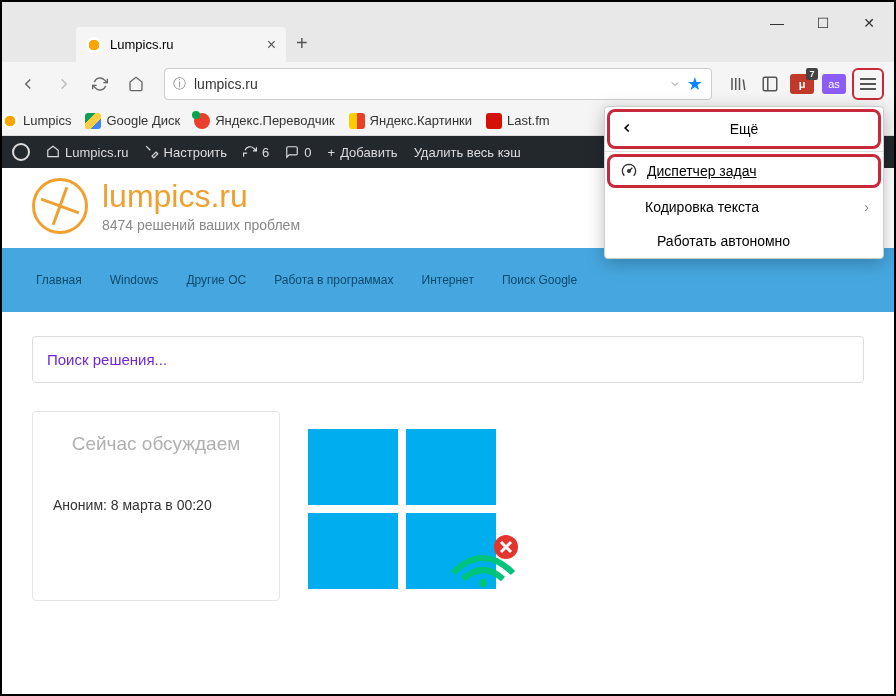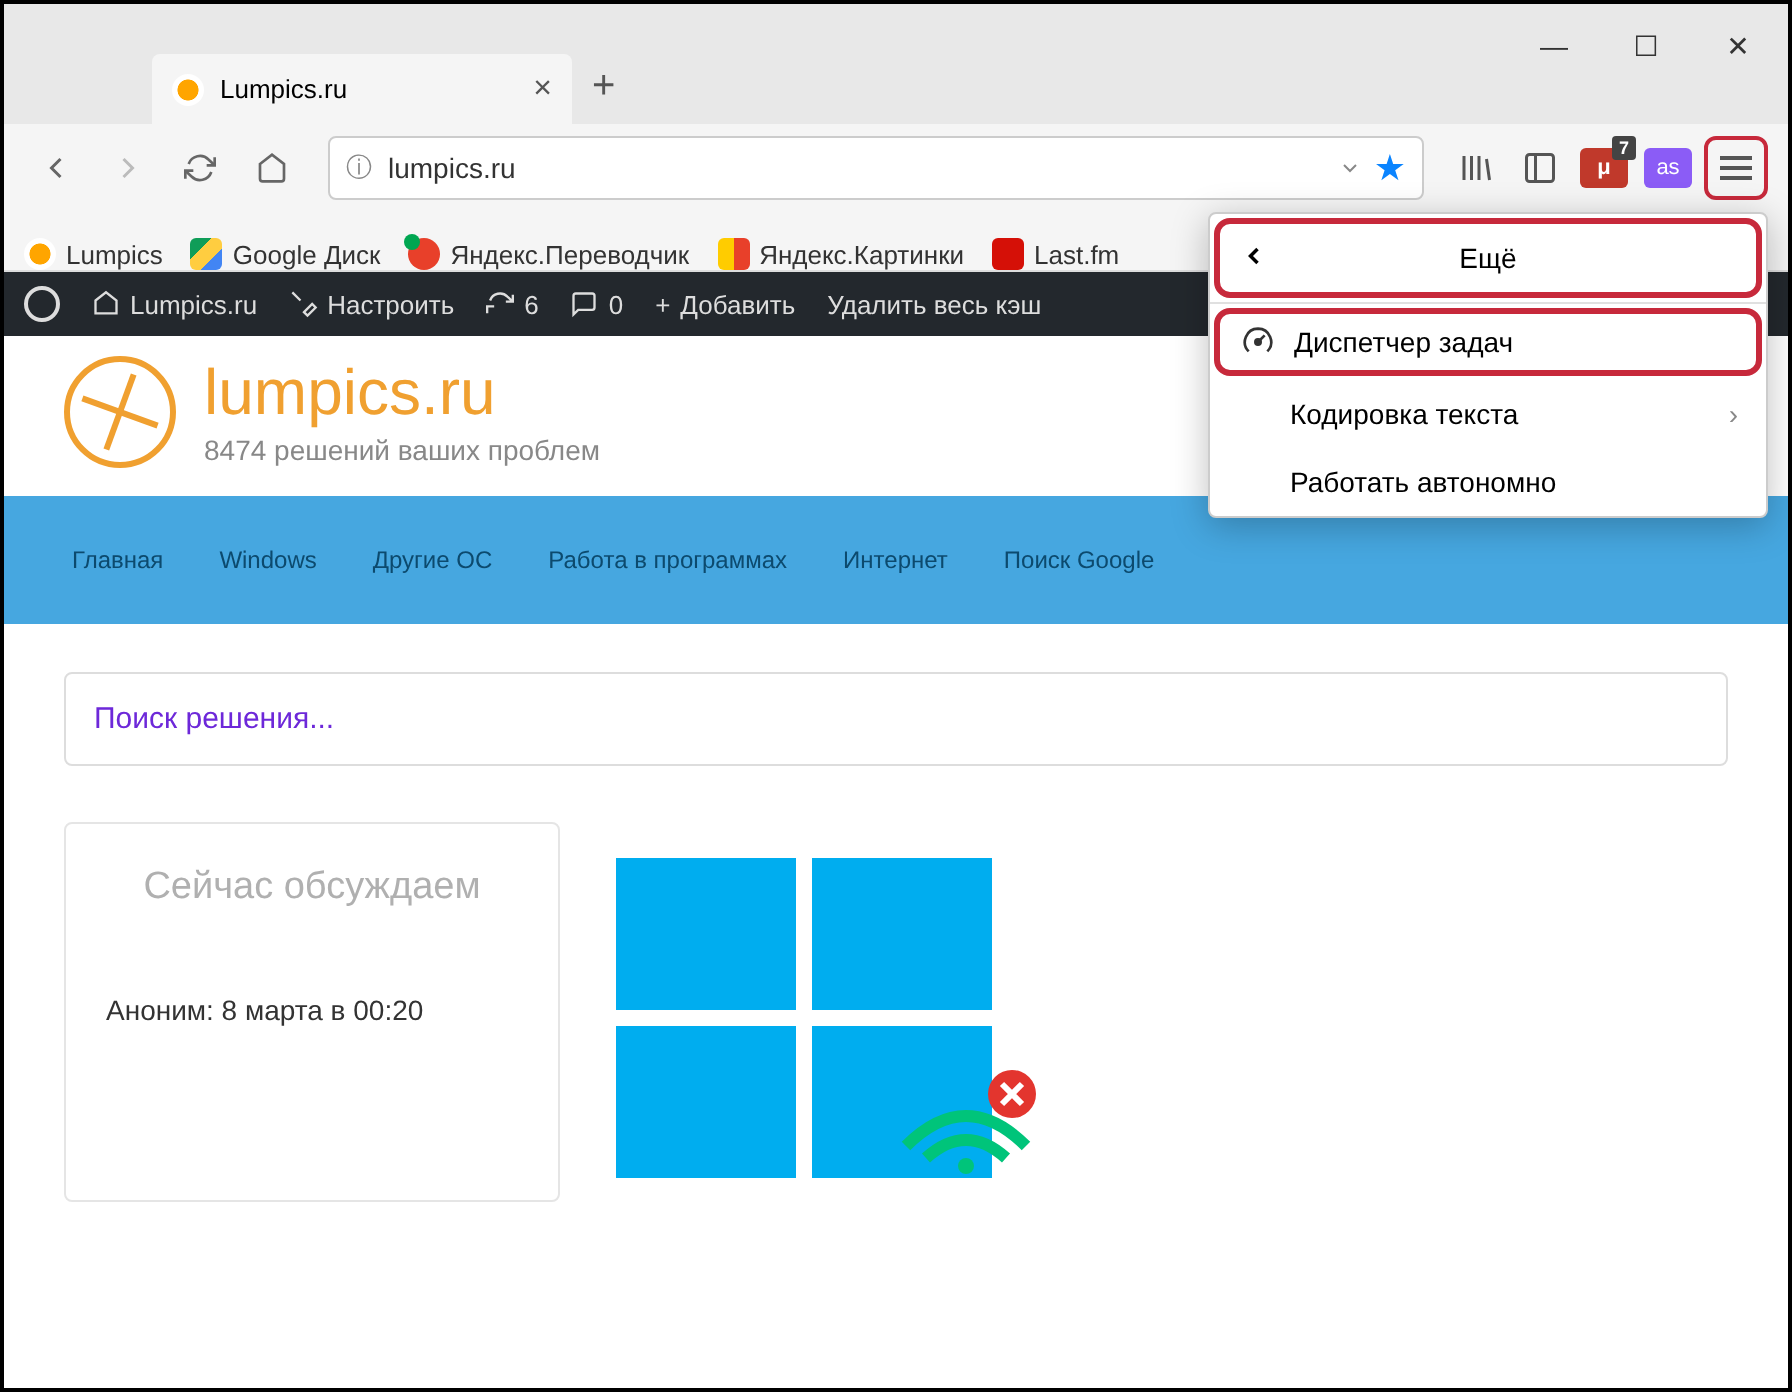--- a/index.html
+++ b/index.html
@@ -22,21 +22,21 @@
 .url-info { color: #888; font-size: 13px; margin-right: 8px; }
 .url-text { flex: 1; font-size: 14px; color: #333; }
 .star { color: #0a84ff; font-size: 18px; margin-left: 6px; }
 .toolbar-icon { width: 28px; height: 28px; display: flex; align-items: center; justify-content: center; color: #555; cursor: pointer; font-size: 16px; }
 .ext-badge { position: relative; width: 24px; height: 20px; background: #c0392b; border-radius: 3px; display: flex; align-items: center; justify-content: center; color: #fff; font-size: 11px; font-weight: bold; }
 .ext-badge .count { position: absolute; top: -6px; right: -4px; background: #444; color: #fff; font-size: 9px; width: 12px; height: 12px; border-radius: 2px; display: flex; align-items: center; justify-content: center; }
 .ext-lastfm { width: 24px; height: 20px; background: #8b5cf6; border-radius: 3px; display: flex; align-items: center; justify-content: center; color: #fff; font-size: 11px; }
 .hamburger { width: 32px; height: 32px; display: flex; flex-direction: column; align-items: center; justify-content: center; gap: 3px; cursor: pointer; border: 2px solid #c7293b; border-radius: 6px; }
 .hamburger span { width: 16px; height: 2px; background: #555; }
 
-.bookmarks { position: absolute; top: 106px; left: 2px; right: 2px; height: 30px; background: #f5f5f5; border-bottom: 1px solid #ddd; display: flex; align-items: flex-end; padding: 0 10px; gap: 14px; font-size: 13px; }
+.bookmarks { position: absolute; top: 106px; left: 2px; right: 2px; height: 30px; background: #f5f5f5; border-bottom: 1px solid #ddd; display: flex; align-items: center; padding: 0 0; gap: 14px; font-size: 13px; }
 .bm-item { display: flex; align-items: center; gap: 5px; cursor: pointer; color: #333; white-space: nowrap; }
 .bm-icon { width: 16px; height: 16px; border-radius: 3px; }
 .bm-orange { background: radial-gradient(circle, orange 45%, #fff 48%); border-radius: 50%; }
 .bm-gdrive { background: linear-gradient(135deg, #0f9d58 33%, #ffcd40 33% 66%, #4285f4 66%); }
 .bm-yandex { background: #e8402a; border-radius: 50%; position: relative; }
 .bm-yandex::after { content:""; position:absolute; top:-2px; left:-2px; width:8px; height:8px; background:#00a651; border-radius:50%; }
 .bm-yimg { background: linear-gradient(90deg, #fc0 50%, #e8402a 50%); }
 .bm-lastfm { background: #d51007; }
 
 .wp-bar { position: absolute; top: 136px; left: 2px; right: 2px; height: 32px; background: #23282d; display: flex; align-items: center; padding: 0 10px; gap: 16px; color: #ddd; font-size: 13px; }
@@ -66,21 +66,21 @@
 .win-art { position: relative; width: 210px; height: 190px; }
 .win-grid { position: absolute; top: 18px; left: 0; display: grid; grid-template-columns: 90px 90px; grid-template-rows: 76px 76px; gap: 8px; }
 .win-grid div { background: #00adef; }
 .wifi-badge { position: absolute; bottom: 14px; right: 0; width: 70px; height: 54px; }
 
 .menu-popup { position: absolute; top: 106px; right: 12px; width: 280px; background: #fff; border: 1px solid #ccc; border-radius: 4px; box-shadow: 0 4px 18px rgba(0,0,0,.25); z-index: 50; font-size: 14px; }
 .menu-header { display: flex; align-items: center; justify-content: center; height: 40px; position: relative; border: 3px solid #c7293b; border-radius: 8px; margin: 2px; }
 .menu-back { position: absolute; left: 10px; font-size: 18px; cursor: pointer; }
 .menu-sep { height: 1px; background: #e0e0e0; margin: 2px 0; }
 .menu-item { display: flex; align-items: center; padding: 9px 14px; cursor: pointer; gap: 10px; }
-.menu-item.hl { border: 3px solid #c7293b; border-radius: 8px; margin: 2px; padding: 6px 11px; }
+.menu-item.hl { border: 3px solid #c7293b; border-radius: 8px; margin: 2px; padding: 6px 11px; text-decoration: underline; }
 .menu-icon { width: 16px; height: 16px; display: flex; align-items: center; justify-content: center; color: #333; }
 .menu-arrow { margin-left: auto; color: #888; }
 </style>
 </head>
 <body>
 
 <div class="window-titlebar">
   <div class="tab">
     <span class="tab-icon"></span>
     <span>Lumpics.ru</span>
@@ -266,17 +266,17 @@
           <circle cx="12" cy="12" r="2" fill="currentColor"></circle>
         </svg>
       </span>
     <span>Диспетчер задач</span>
   </div>
   <div class="menu-item">
     <span style="margin-left:26px">Кодировка текста</span>
     <span class="menu-arrow">›</span>
   </div>
   <div class="menu-item">
-    <span style="margin-left:26px">Работать автономно</span>
+    <span style="margin-left:38px">Работать автономно</span>
   </div>
 </div>
 
 <div class="outer-border"></div>
 
 </body></html>

